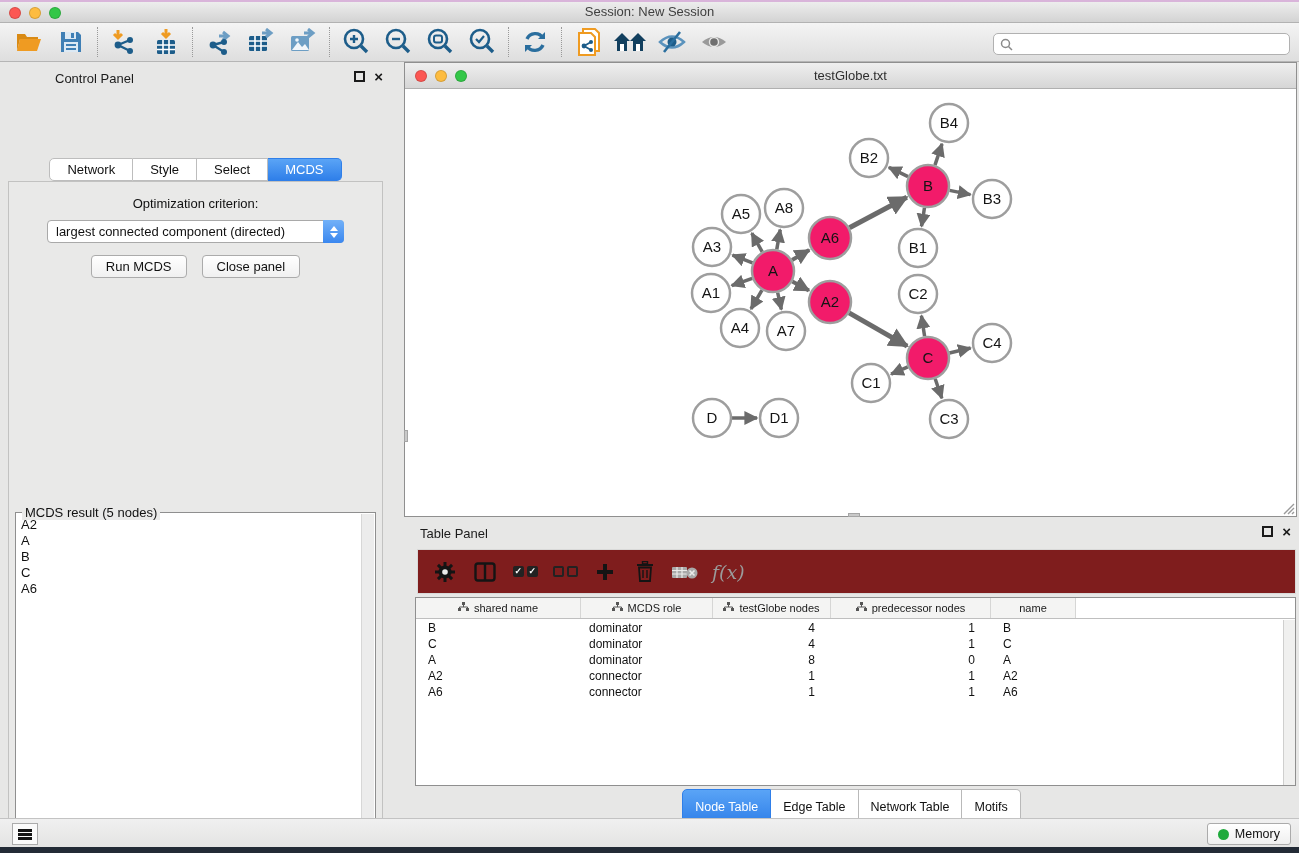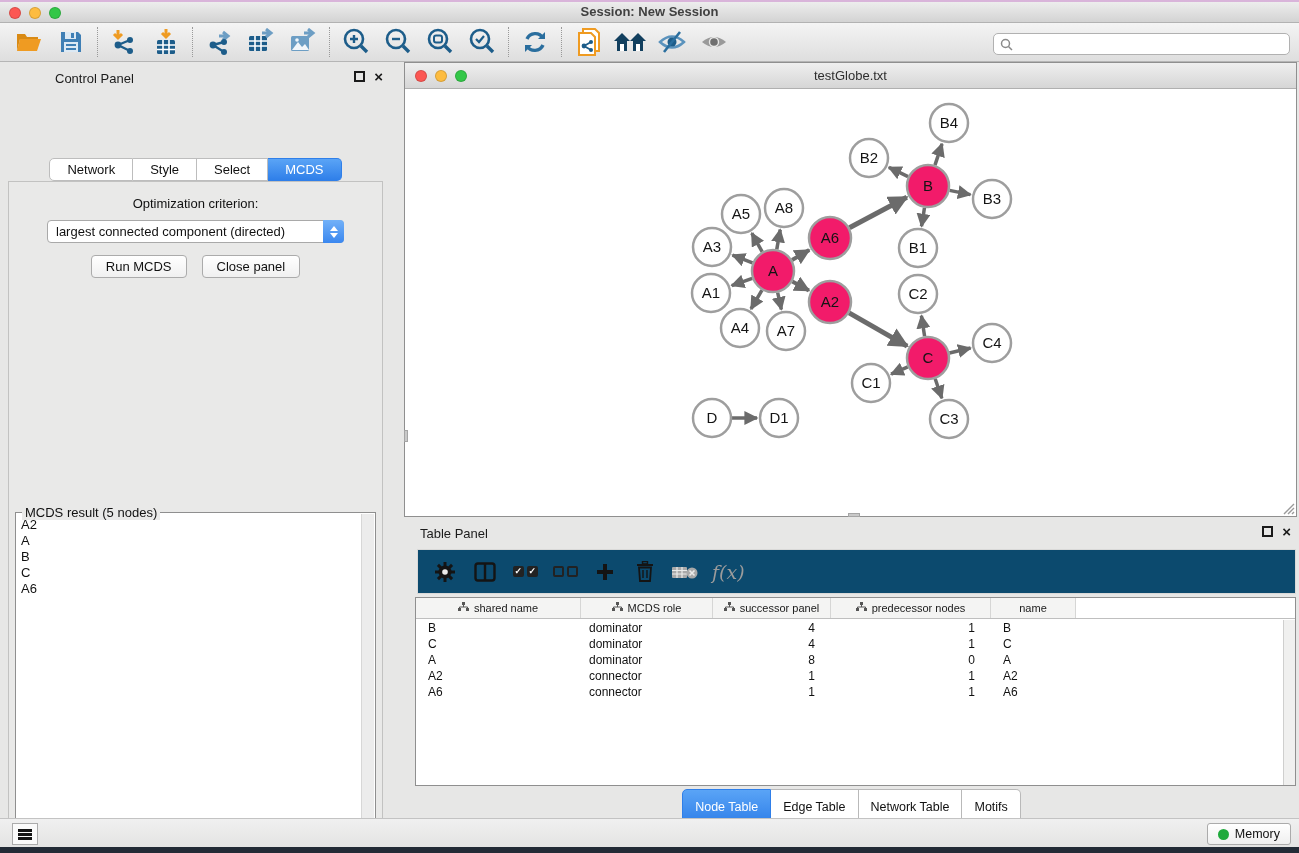--- a/index.html
+++ b/index.html
@@ -2,21 +2,21 @@
 <html style="--accent_blue: #2f7fe9; --accent_light: #5aa4f6; --node_pink: #f21b6a; --node_white: #ffffff; --node_border: #9e9e9e; --edge_gray: #6b6b6b; --icon_blue: #1d5d8a; --icon_light_blue: #6d9ec4; --icon_orange: #ef9b22; --memory_green: #1faa3c;"><head>
 <meta charset="utf-8">
 <style>
   * { margin:0; padding:0; box-sizing:border-box; font-family:"Liberation Sans",sans-serif; }
   html,body { width:1299px; height:853px; }
   body { position:relative; background:#e7e7e6; overflow:hidden; }
 
   
   .titlebar { position:absolute; top:0; left:0; width:1299px; height:23px;
     background:linear-gradient(#ededed,#d3d3d3); border-top:2px solid #d9b4da;
-    border-bottom:1px solid #b2b2b2;font-weight:bold; }
+    border-bottom:1px solid #b2b2b2; }
   .traffic { position:absolute; top:5px; left:9px; display:flex; gap:8px; }
   .light { width:12px; height:12px; border-radius:50%; border:1px solid rgba(0,0,0,.15); }
   .red{background:#fc5753}.yellow{background:#fdbc40}.green{background:#33c748}
   .title-text { text-align:center; line-height:19px; font-size:13px; color:#404040; }
 
   
   .toolbar { position:absolute; top:23px; left:0; width:1299px; height:39px;
     background:linear-gradient(#f4f4f4,#dedede); border-bottom:1px solid #b5b5b5;
     display:flex; align-items:center; padding:0 8px; }
   .tb-group { display:flex; align-items:center; }
@@ -69,21 +69,21 @@
   .net-canvas { position:absolute; left:0; top:26px; width:891px; height:427px; background:#fff; }
   .resize-grip { position:absolute; right:1px; bottom:1px; width:14px; height:14px; }
   .edge-grip-left { position:absolute; left:-1px; top:367px; width:4px; height:12px; background:#c9c9c9; border:1px solid #a5a5a5; }
   .edge-grip-bottom { position:absolute; left:443px; bottom:-1px; width:12px; height:4px; background:#c9c9c9; border:1px solid #a5a5a5; }
 
   
   .table-panel { position:absolute; left:404px; top:517px; width:895px; height:301px; background:#e7e7e6; }
   .tp-header { position:relative; height:30px; }
   .tp-header .ph-title { position:absolute; left:16px; top:9px; font-size:13px; color:#1c1c1c; }
   .tp-toolbar { position:absolute; left:13px; top:32px; width:879px; height:45px;
-    background:#0c4a6e; border:1px solid #d9d9d8; display:flex; align-items:center; gap:14px; padding:0 14px; }
+    background:#7f1d1d; border:1px solid #d9d9d8; display:flex; align-items:center; gap:14px; padding:0 14px; }
   .tpt-btn { display:flex; align-items:center; justify-content:center; min-width:26px; height:30px; }
   .chk-pair { display:flex; gap:3px; }
   .chk { width:11px; height:11px; border:2px solid #222; border-radius:2px; position:relative; }
   .chk.filled { background:#222; }
   .chk.filled:after { content:"✓"; color:#fff; font-size:9px; position:absolute; left:0px; top:-2px; font-weight:bold; }
   .fx-label { font-family:"DejaVu Serif",serif; font-style:italic; font-size:19px; color:#9b9b9b; }
   .plus-icon { position:relative; width:16px; height:16px; }
   .plus-icon:before, .plus-icon:after { content:""; position:absolute; background:#141414; }
   .plus-icon:before { left:6px; top:0; width:4px; height:16px; }
   .plus-icon:after { left:0; top:6px; width:16px; height:4px; }
@@ -496,21 +496,21 @@
             </svg></span>
           <span>MCDS role</span>
         </div>
         <div class="dt-th" style="width: 118px;">
           <span><svg width="11" height="10" viewBox="0 0 11 10">
               <rect x="4" y="0" width="3" height="3" fill="#555"></rect>
               <rect x="0" y="6" width="3" height="3" fill="#555"></rect>
               <rect x="8" y="6" width="3" height="3" fill="#555"></rect>
               <path d="M5.5 3 V5 M1.5 6 V5 H9.5 V6" stroke="#555" stroke-width="1" fill="none"></path>
             </svg></span>
-          <span>successor panel</span>
+          <span>testGlobe nodes</span>
         </div>
         <div class="dt-th" style="width: 160px;">
           <span><svg width="11" height="10" viewBox="0 0 11 10">
               <rect x="4" y="0" width="3" height="3" fill="#555"></rect>
               <rect x="0" y="6" width="3" height="3" fill="#555"></rect>
               <rect x="8" y="6" width="3" height="3" fill="#555"></rect>
               <path d="M5.5 3 V5 M1.5 6 V5 H9.5 V6" stroke="#555" stroke-width="1" fill="none"></path>
             </svg></span>
           <span>predecessor nodes</span>
         </div>

